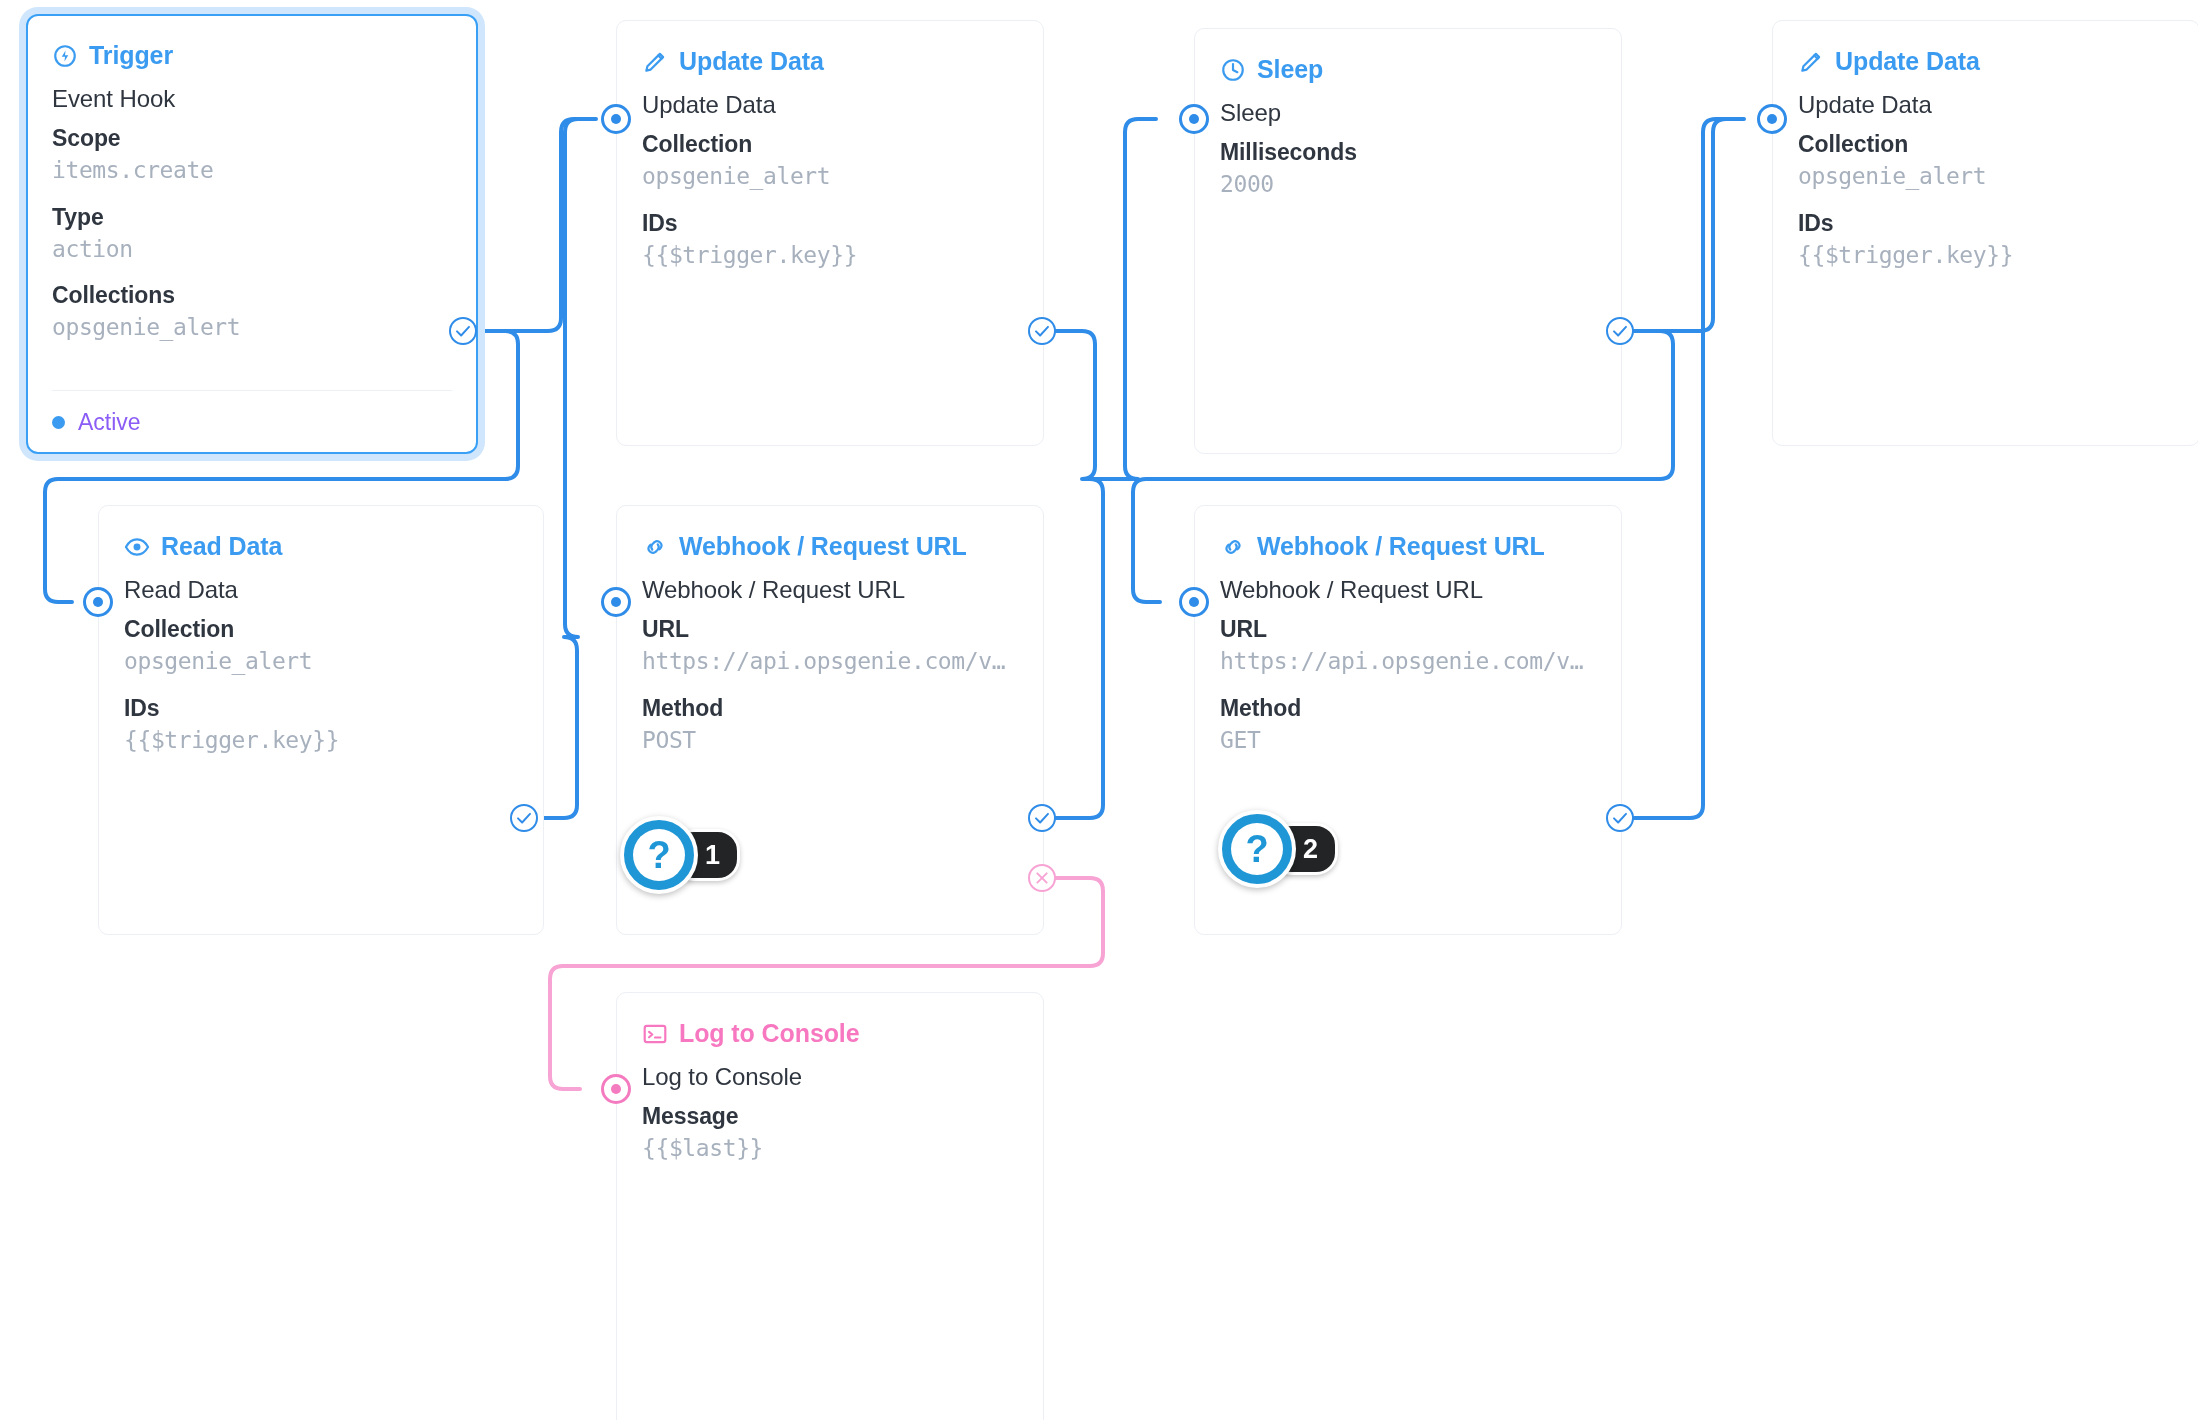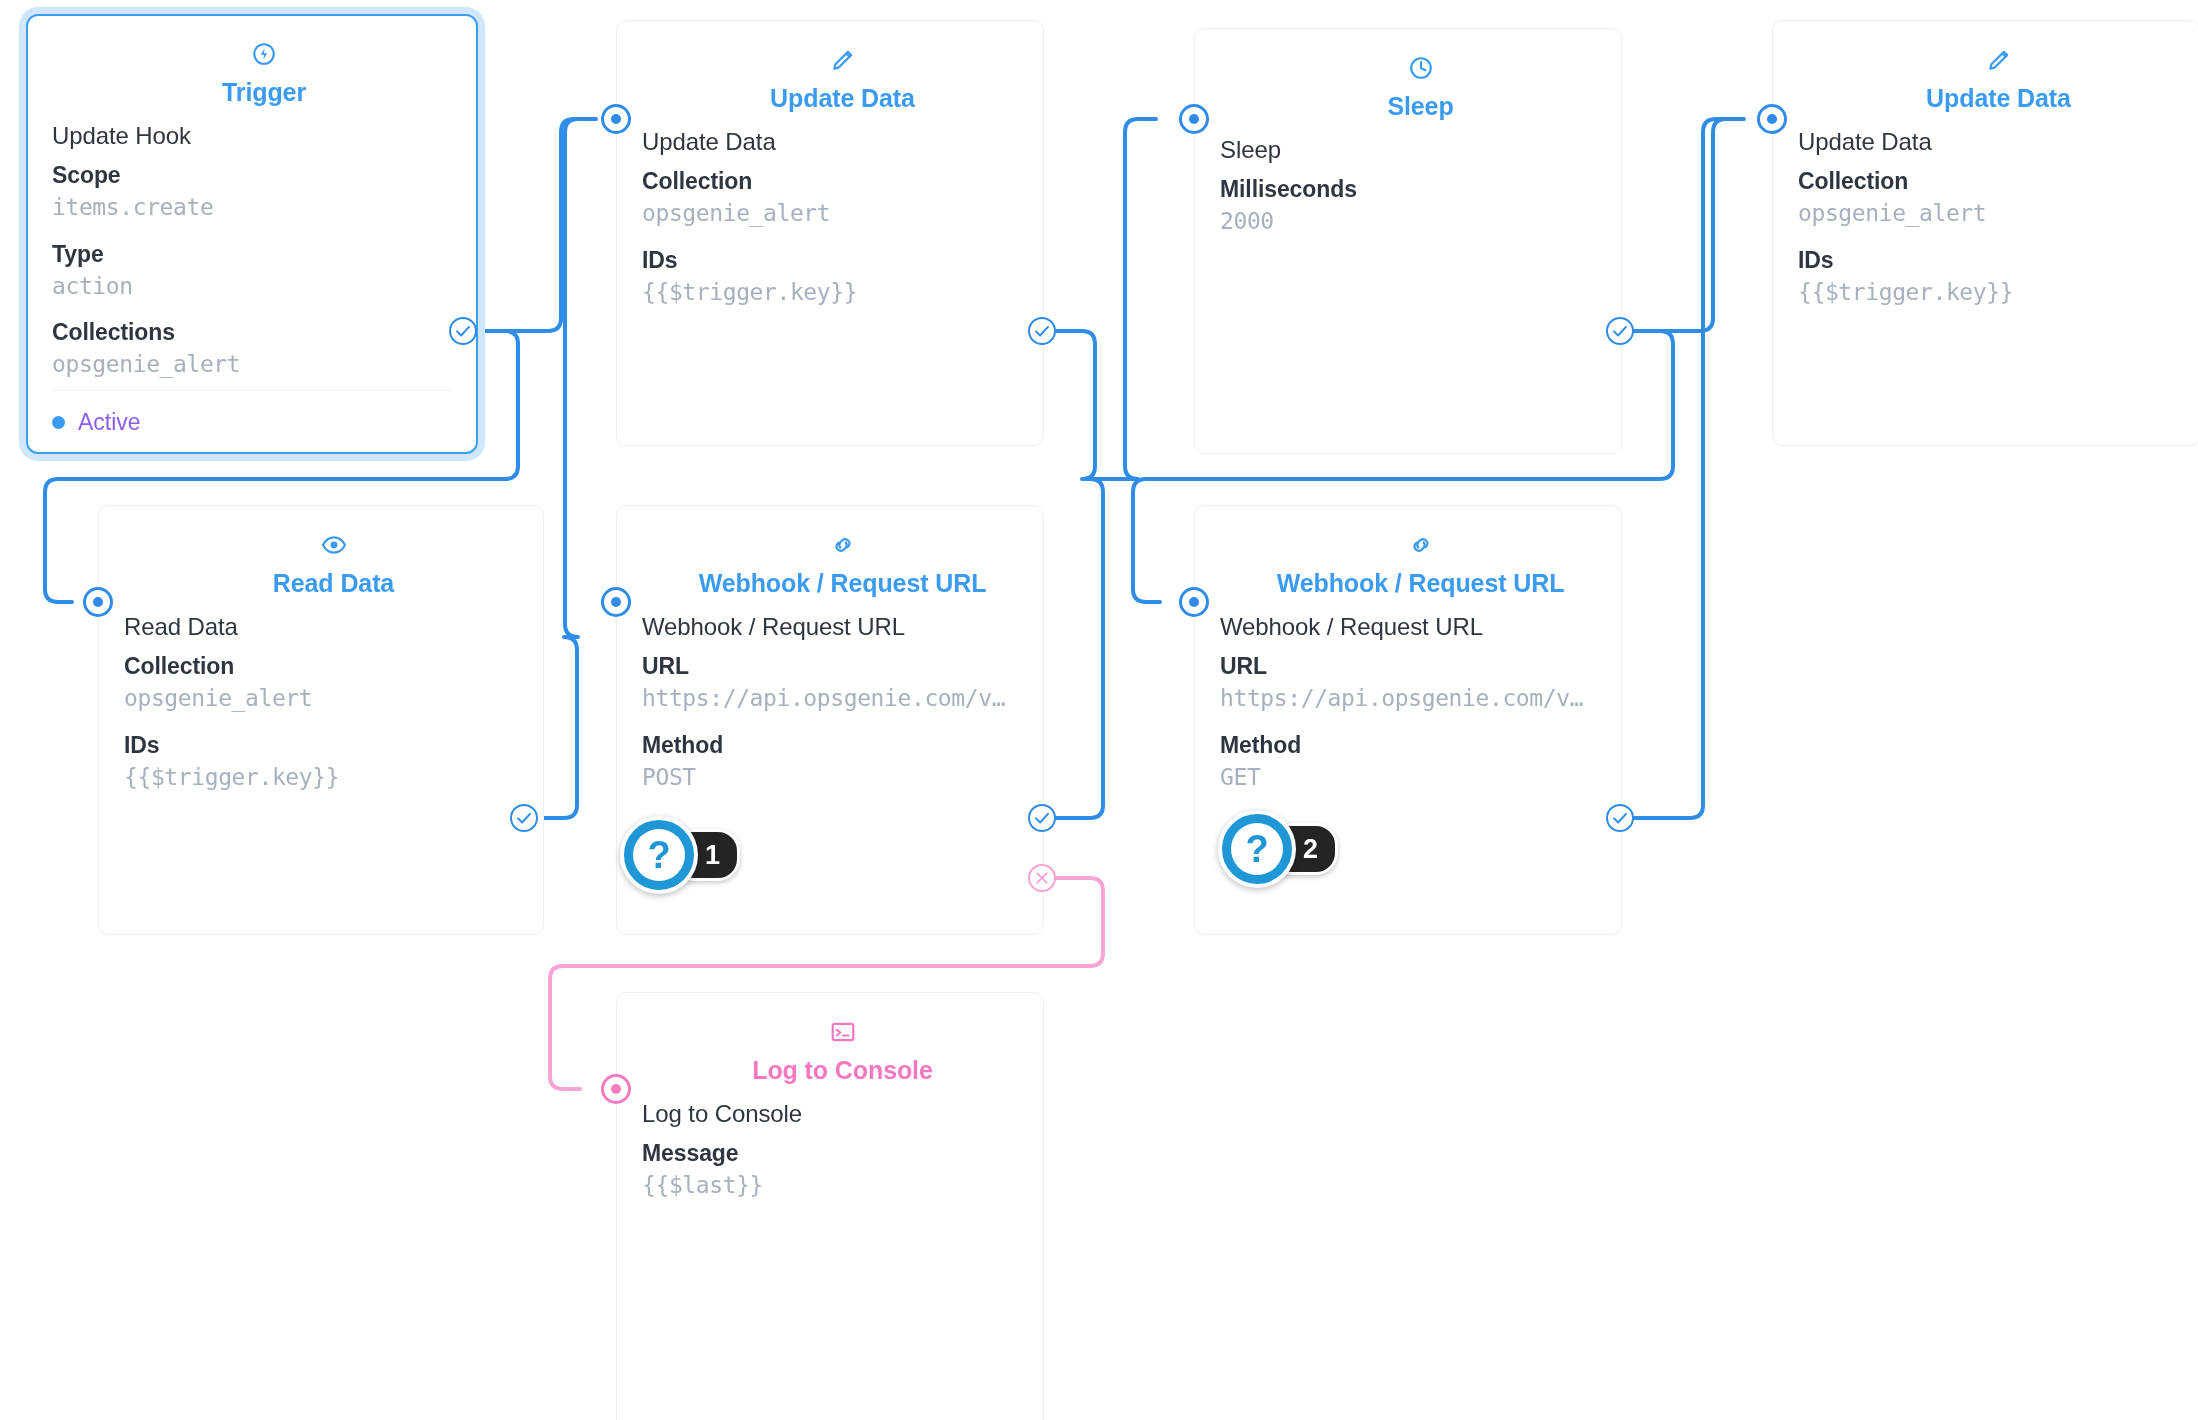--- a/index.html
+++ b/index.html
@@ -38,21 +38,20 @@
   }
   .node-header {
     display: flex;
     align-items: center;
     gap: 11px;
     padding: 26px 0 0 25px;
     font-size: 25px;
     font-weight: bold;
     color: #3a9bf0;
     letter-spacing: -0.1px;
-    flex-direction: column;
   }
   .node.selected .node-header { padding-top: 25px; padding-left: 24px; }
   .node-header .hicon { display: flex; align-items: center; }
   .node-header.pink { color: #f778c0; }
 
   .node-body { padding: 13px 25px 0 25px; }
   .node.selected .node-body { padding-left: 24px; }
   .title-line {
     font-size: 24px;
     color: #2f3640;
@@ -186,21 +185,21 @@
     <div class="node-header">
       <span class="hicon">
         <svg width="26" height="26" viewBox="0 0 24 24" fill="none" stroke="#3a9bf0" stroke-width="2">
           <circle cx="12" cy="12" r="9"></circle>
           <path d="M12.5 7 L9 12.6 h3 l-0.5 4.4 L15 11.4 h-3 z" fill="#3a9bf0" stroke="none"></path>
         </svg>
       </span>
       <span>Trigger</span>
     </div>
     <div class="node-body">
-      <div class="title-line">Update Hook</div>
+      <div class="title-line">Event Hook</div>
       <div class="field">
         <div class="field-label">Scope</div>
         <div class="field-value">items.create</div>
       </div>
       <div class="field">
         <div class="field-label">Type</div>
         <div class="field-value">action</div>
       </div>
       <div class="field">
         <div class="field-label">Collections</div>

